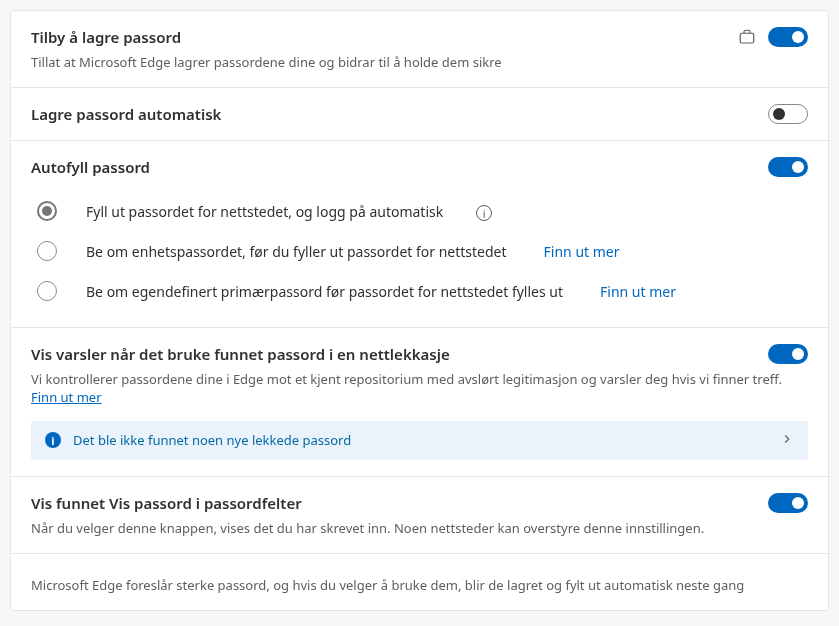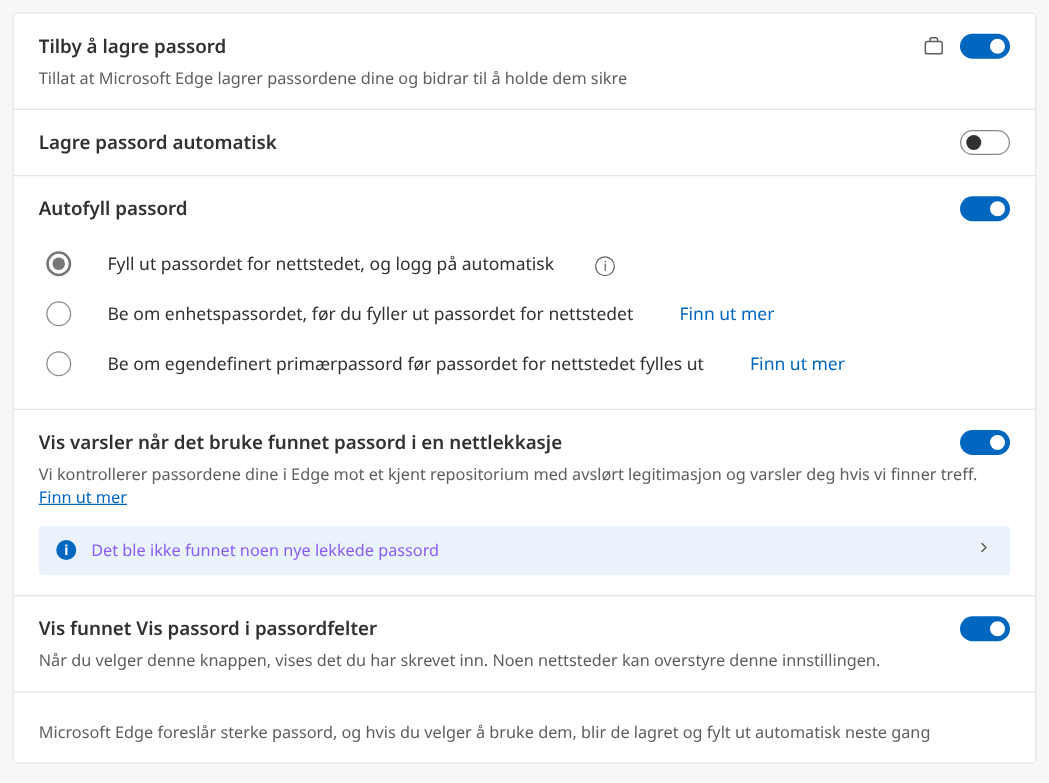--- a/index.html
+++ b/index.html
@@ -132,21 +132,21 @@
     border-radius: 50%;
     background: #0067c0;
     color: #fff;
     display: flex;
     align-items: center;
     justify-content: center;
     font-size: 11px;
     font-weight: bold;
     flex-shrink: 0;
   }
-  .info-banner-text { flex: 1; font-size: 13px; color: #8b5cf6; }
+  .info-banner-text { flex: 1; font-size: 13px; color: #0369a1; }
   .chevron-right svg { width: 14px; height: 14px; }
 </style>
 </head>
 <body>
 
 <div class="card">
 
   <div class="section">
     <div class="section-header">
       <div class="section-title">Tilby å lagre passord</div>

